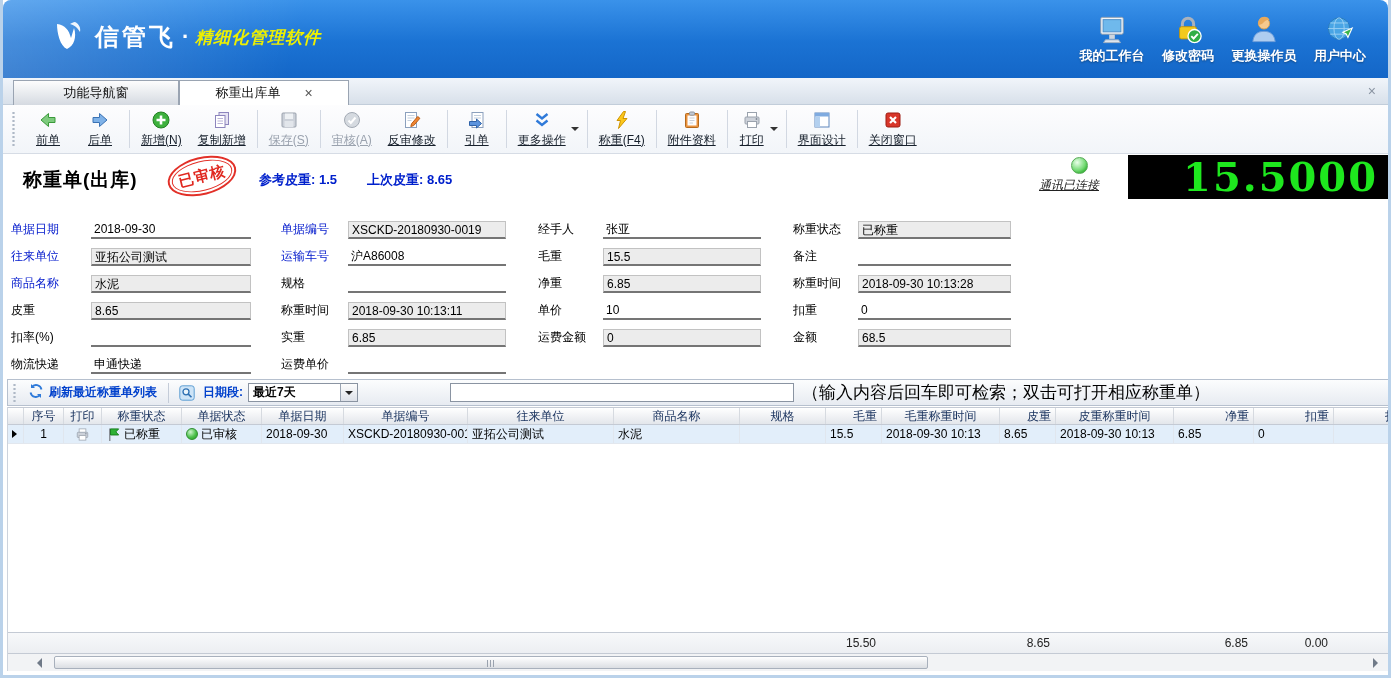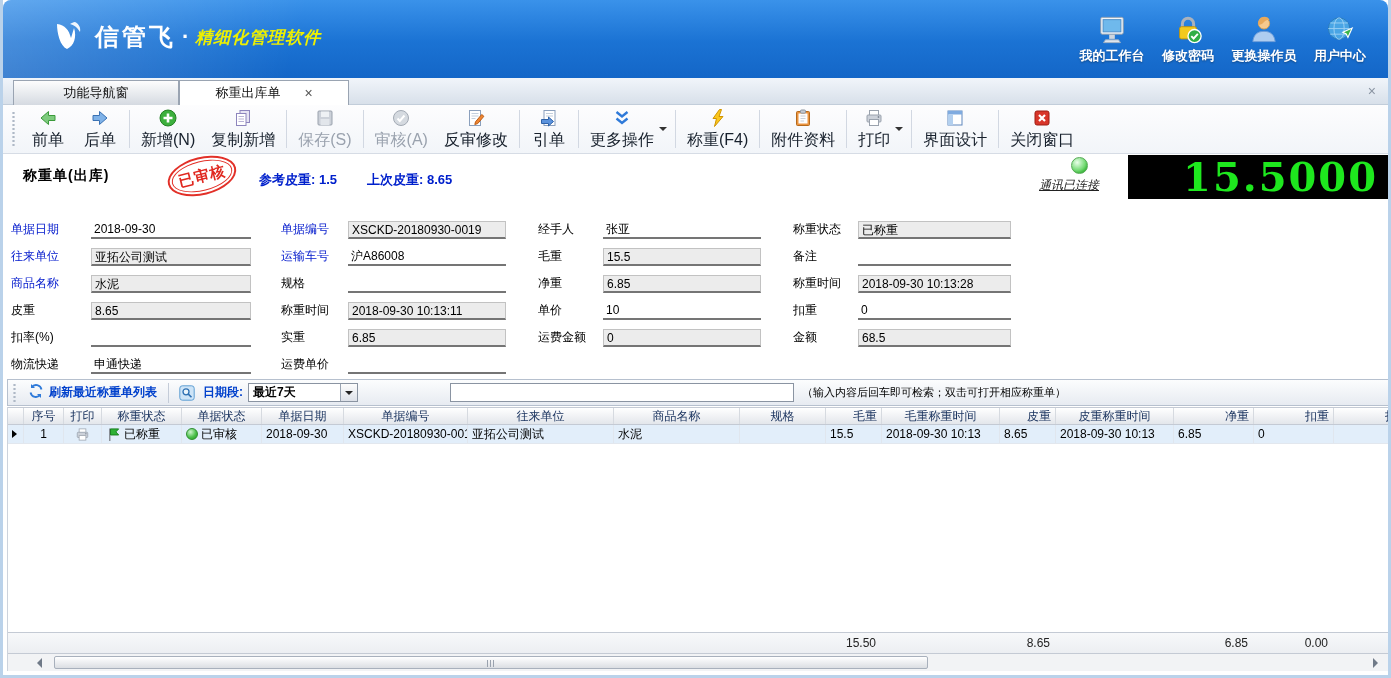--- a/index.html
+++ b/index.html
@@ -25,30 +25,30 @@
   .tab.inactive{left:10px;width:166px;background:linear-gradient(180deg,#fdfdfd,#d5dae1);border:1px solid #9aa4b2;border-bottom:none;}
   .tab.active{left:176px;width:170px;background:#fff;border:1px solid #9aa4b2;border-bottom:none;z-index:2;}
   .tab .close{margin-left:24px;color:#555;font-size:14px;line-height:1;}
   .strip-close{position:absolute;right:12px;top:5px;color:#8a94a2;font-size:14px;cursor:pointer;}
 
   
   .toolbar{position:absolute;left:0;top:105px;width:100%;height:49px;background:linear-gradient(180deg,#fdfdfe,#f2f5f9);border-bottom:1px solid #d6dce5;display:flex;align-items:center;padding-left:8px;}
   .grip{width:5px;height:36px;margin-right:6px;background-image:radial-gradient(circle,#aeb8c6 1px,transparent 1.3px);background-size:5px 4px;background-repeat:repeat-y;}
   .tb-item{display:flex;flex-direction:column;align-items:center;justify-content:center;min-width:52px;padding:2px 8px;cursor:pointer;position:relative;}
   .tb-item .tb-ic{height:20px;}
-  .tb-item .lbl{font-size:16px;color:#17202c;white-space:nowrap;margin-top:2px;}
+  .tb-item .lbl{font-size:12px;color:#17202c;white-space:nowrap;margin-top:2px;text-decoration:underline;}
   .tb-item.disabled{cursor:default;}
   .tb-item.disabled .lbl{color:#9aa2ae;}
   .tb-item.has-dd{padding-right:18px;}
   .tb-item.has-dd::after{content:'';position:absolute;right:5px;top:50%;margin-top:-2px;border:4px solid transparent;border-top-color:#333;}
   .tb-sep{width:1px;height:38px;background:#d2d8e2;margin:0 3px;flex:none;}
 
   
   .docheader{position:absolute;left:0;top:154px;width:100%;height:55px;background:#fff;}
-  .doc-title{position:absolute;left:20px;top:13px;font-size:14px;font-weight:bold;color:#000;letter-spacing:1px;}
+  .doc-title{position:absolute;left:20px;top:13px;font-size:19px;font-weight:bold;color:#000;letter-spacing:1px;}
   .stamp{position:absolute;left:164px;top:3px;width:70px;height:38px;transform:rotate(-14deg);border:2px solid #e23028;border-radius:50%;display:flex;align-items:center;justify-content:center;background:rgba(255,255,255,.0);}
   .stamp-inner{border:1px solid #e23028;border-radius:50%;width:62px;height:30px;display:flex;align-items:center;justify-content:center;color:#e02820;font-weight:bold;font-size:15px;letter-spacing:1px;}
   .refs{position:absolute;left:256px;top:17px;font-size:13px;font-weight:bold;color:#0020cc;display:flex;gap:30px;white-space:nowrap;}
   .comm{position:absolute;left:1036px;top:1px;width:80px;text-align:left;font-style:italic;}
   .comm-ball{width:17px;height:17px;border-radius:50%;margin:2px auto 3px;background:radial-gradient(circle at 35% 30%,#eaffea,#74da74 55%,#2fae2f 82%,#1d8a1d);border:1px solid #55aa55;}
   .comm-lbl{font-size:12px;color:#222;text-decoration:underline;white-space:nowrap;}
   .led{position:absolute;left:1125px;top:1px;right:0;height:44px;background:#000;color:#1ee81e;font-family:"DejaVu Serif","Liberation Serif",serif;font-weight:bold;font-size:40px;line-height:44px;text-align:right;padding-right:10px;letter-spacing:2px;}
 
   
   .form{position:absolute;left:0;top:209px;width:100%;height:170px;background:#fff;}
@@ -68,21 +68,21 @@
   .filterbar{position:absolute;left:4px;top:379px;width:1383px;height:27px;background:linear-gradient(180deg,#fcfdfe,#e7ebf1);border:1px solid #b6c0ce;display:flex;align-items:center;padding-left:3px;}
   .fb-grip{width:5px;height:19px;margin:0 4px 0 1px;background-image:radial-gradient(circle,#aeb8c6 1px,transparent 1.3px);background-size:5px 4px;background-repeat:repeat-y;}
   .fb-btn{display:flex;align-items:center;gap:5px;color:#0040cc;font-size:12px;font-weight:bold;padding:0 7px;cursor:pointer;white-space:nowrap;}
   .fb-sep{width:1px;height:20px;background:#c4ccd8;margin:0 4px;}
   .fb-find{display:flex;align-items:center;margin:0 4px 0 6px;}
   .fb-label{color:#0040cc;font-size:12px;font-weight:bold;margin:0 5px 0 4px;white-space:nowrap;}
   .fb-dd{width:110px;height:19px;background:#fff;border:1px solid #8a94a2;display:flex;align-items:center;font-size:12px;font-weight:bold;padding-left:4px;position:relative;cursor:pointer;}
   .fb-dd .btn{position:absolute;right:0;top:0;width:17px;height:17px;background:linear-gradient(180deg,#fdfdfd,#dde1e8);border-left:1px solid #9aa4b2;display:flex;align-items:center;justify-content:center;}
   .fb-dd .btn i{border:4px solid transparent;border-top-color:#222;margin-top:4px;}
   .fb-input{margin-left:92px;width:344px;height:19px;border:1px solid #8a94a2;background:#fff;font-size:12px;padding:0 4px;outline:none;font-family:inherit;}
-  .fb-hint{margin-left:8px;font-size:11px;color:#000;white-space:nowrap;}
+  .fb-hint{margin-left:8px;font-size:17px;color:#000;white-space:nowrap;}
 
   
   .gridwrap{position:absolute;left:4px;top:407px;width:1383px;height:264px;display:flex;flex-direction:column;border-left:1px solid #cdd3dc;border-right:1px solid #cdd3dc;overflow:hidden;}
   .thead{height:18px;display:flex;background:linear-gradient(180deg,#ffffff,#e3e6eb);border-top:1px solid #c4cad4;border-bottom:1px solid #c4cad4;flex:none;overflow:hidden;}
   .th{font-size:12px;color:#1c3560;line-height:16px;border-right:1px solid #d6dae0;padding:0 4px;white-space:nowrap;overflow:hidden;flex:none;}
   .trow{height:19px;display:flex;background:#e2eefa;border-bottom:1px solid #e2e7ee;flex:none;overflow:hidden;}
   .td{font-size:12px;color:#000;border-right:1px solid #e0e6ee;padding:0 4px;white-space:nowrap;overflow:hidden;flex:none;display:flex;align-items:center;gap:3px;}
   .td.ctr{justify-content:center;}
   .cell-ic{display:flex;align-items:center;}
   .cell-ic svg{width:15px;height:15px;}

